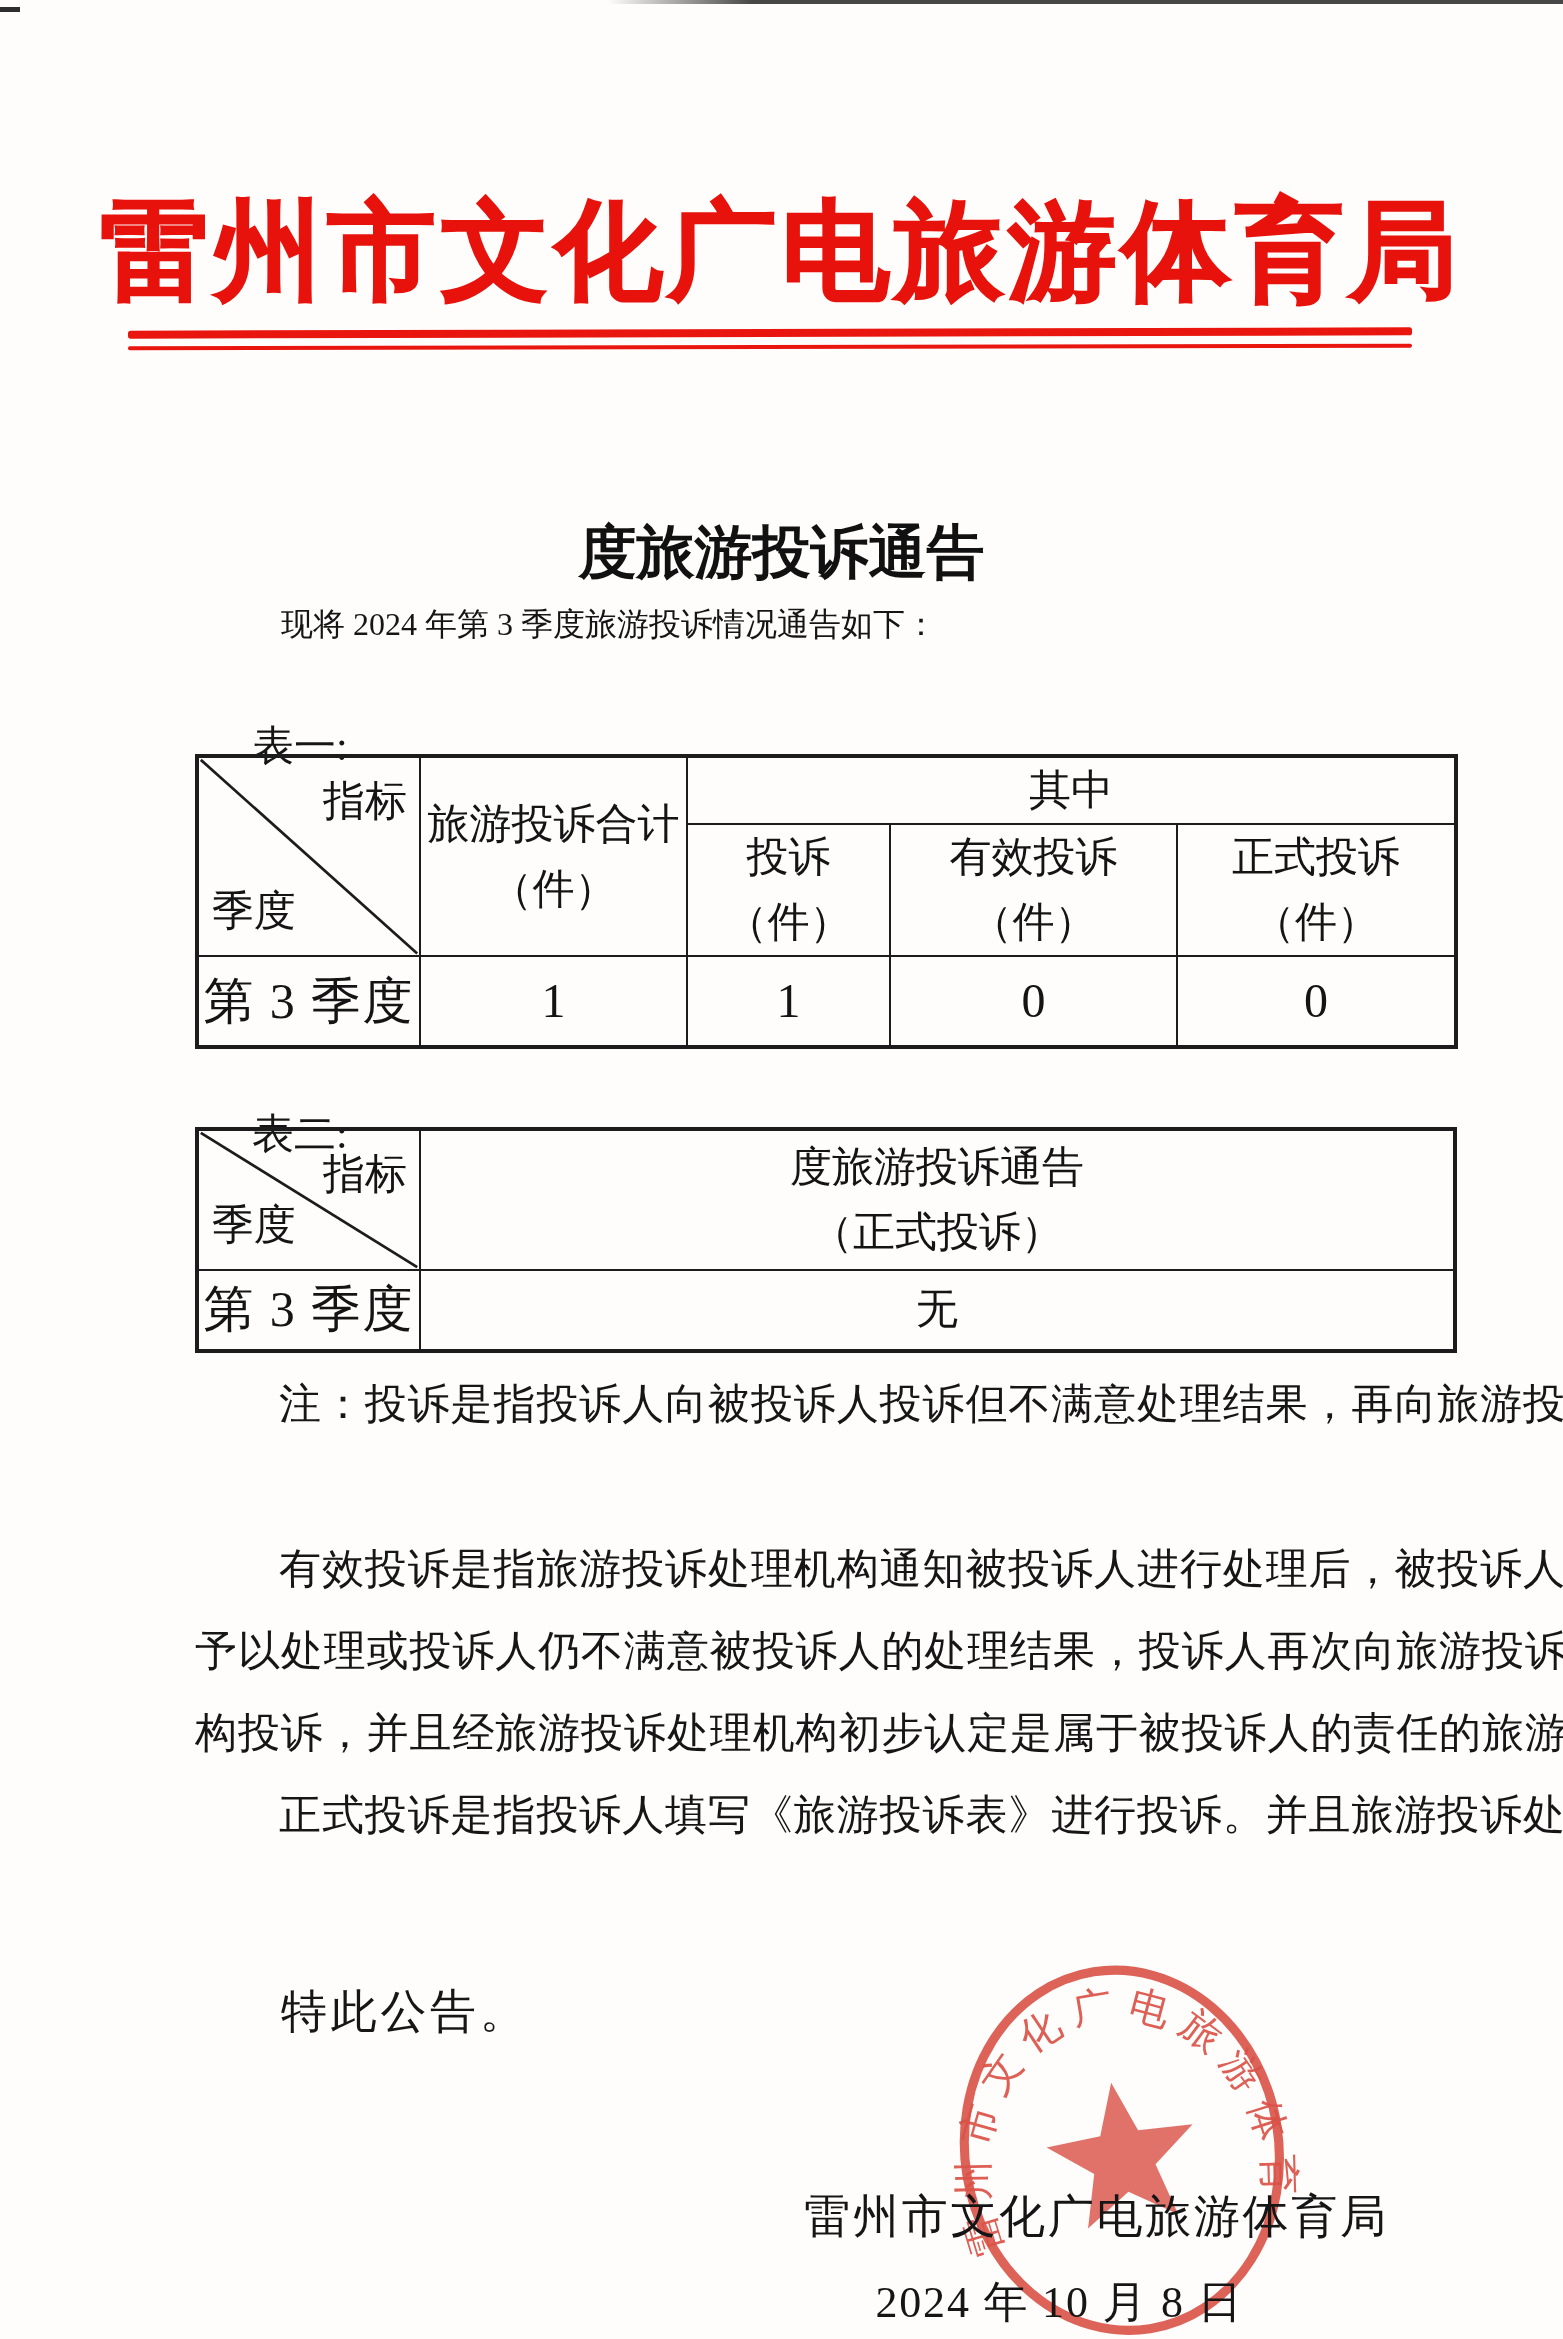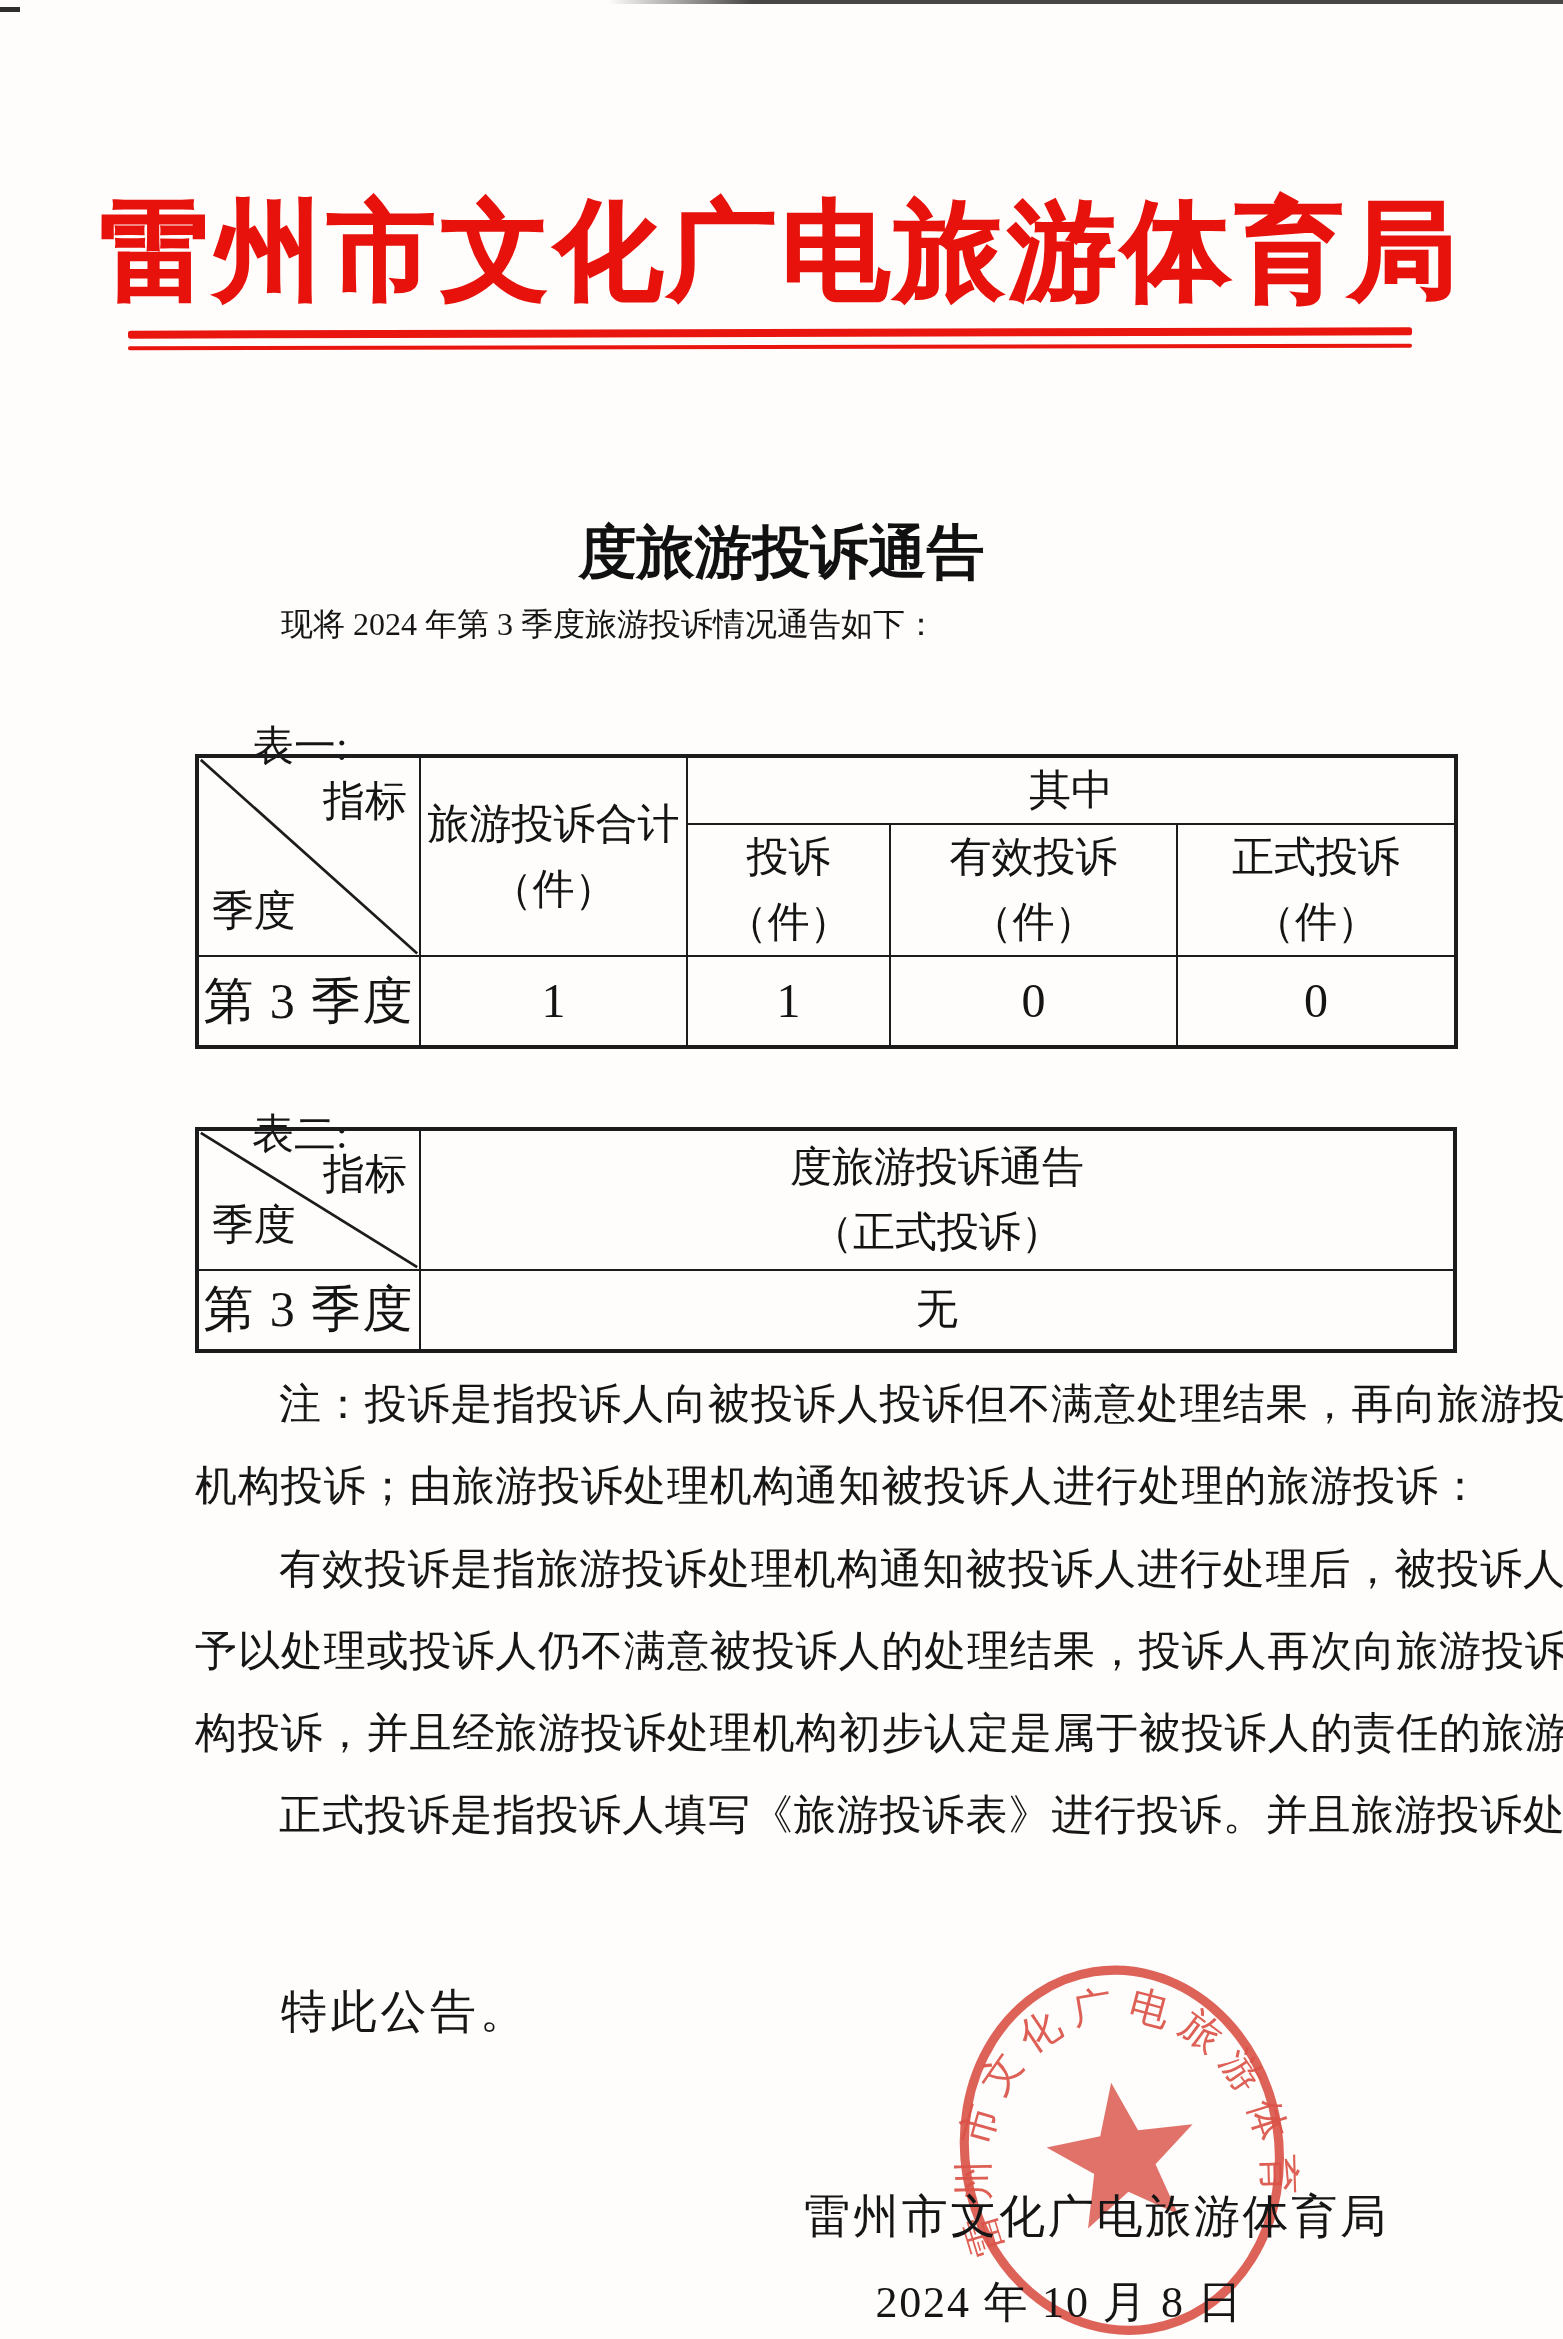--- a/index.html
+++ b/index.html
@@ -181,21 +181,20 @@
       </td>
     </tr>
     <tr style="height:77px">
       <td class="rowlabel">第 3 季度</td>
       <td>无</td>
     </tr>
   </tbody>
     </table>
 
   <div class="note-line indent" style="top:1376px">注：投诉是指投诉人向被投诉人投诉但不满意处理结果，再向旅游投诉处理</div>
-  <div class="note-line" style="top:1458px">机构投诉；由旅游投诉处理机构通知被投诉人进行处理的旅游投诉：</div>
   <div class="note-line indent" style="top:1541px">有效投诉是指旅游投诉处理机构通知被投诉人进行处理后，被投诉人未及时</div>
   <div class="note-line" style="top:1623px">予以处理或投诉人仍不满意被投诉人的处理结果，投诉人再次向旅游投诉处理机</div>
   <div class="note-line" style="top:1705px">构投诉，并且经旅游投诉处理机构初步认定是属于被投诉人的责任的旅游投诉：</div>
   <div class="note-line indent" style="top:1787px">正式投诉是指投诉人填写《旅游投诉表》进行投诉。并且旅游投诉处理机构</div>
 
   <div class="closing">特此公告。</div>
 
   <svg class="seal" viewBox="0 0 400 425">
     <defs>
       <path id="sealArc" d="M 60 315 A 152 176 0 1 1 340 315" fill="none"></path>

